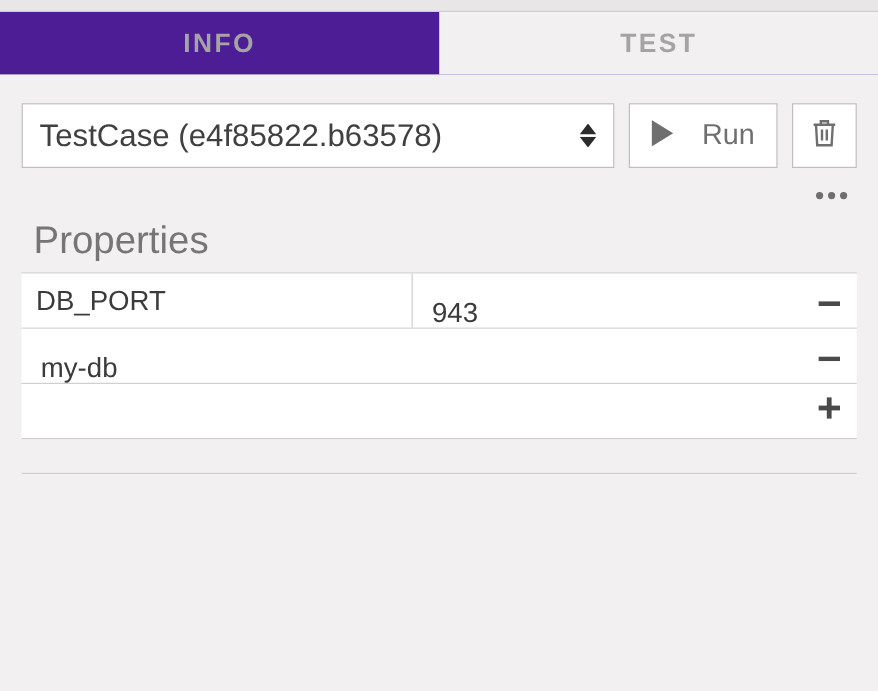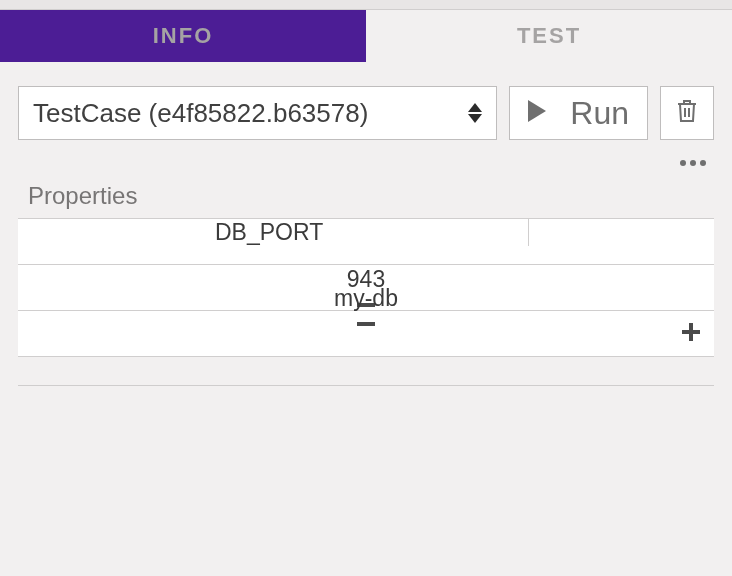--- a/index.html
+++ b/index.html
@@ -80,47 +80,46 @@
       display: flex;
       align-items: center;
       justify-content: center;
       cursor: pointer;
       user-select: none;
     }
     .btn-run {
       padding: 0 18px;
     }
     .btn-run .lbl {
-      font-size: 32px;
+      font-size: 24px;
       color: #6f6f6f;
       margin-left: 24px;
     }
     .btn-icon {
       width: 54px;
     }
     .more-row {
       display: flex;
       justify-content: flex-end;
       padding: 16px 4px 8px 0;
     }
     .section-title {
-      font-size: 24px;
+      font-size: 32px;
       color: #777575;
       padding: 4px 10px 8px 10px;
     }
     .properties {
       border-top: 1px solid #d0cece;
     }
     .prop-row {
       display: flex;
       align-items: center;
       background: #ffffff;
       border-bottom: 1px solid #d0cece;
       height: 46px;
-      flex-direction: column;
     }
     .prop-key {
       width: 326px;
       padding: 0 12px;
       font-size: 23px;
       color: #3b3b3b;
       border-right: 1px solid #d0cece;
       height: 100%;
       display: flex;
       align-items: center;

